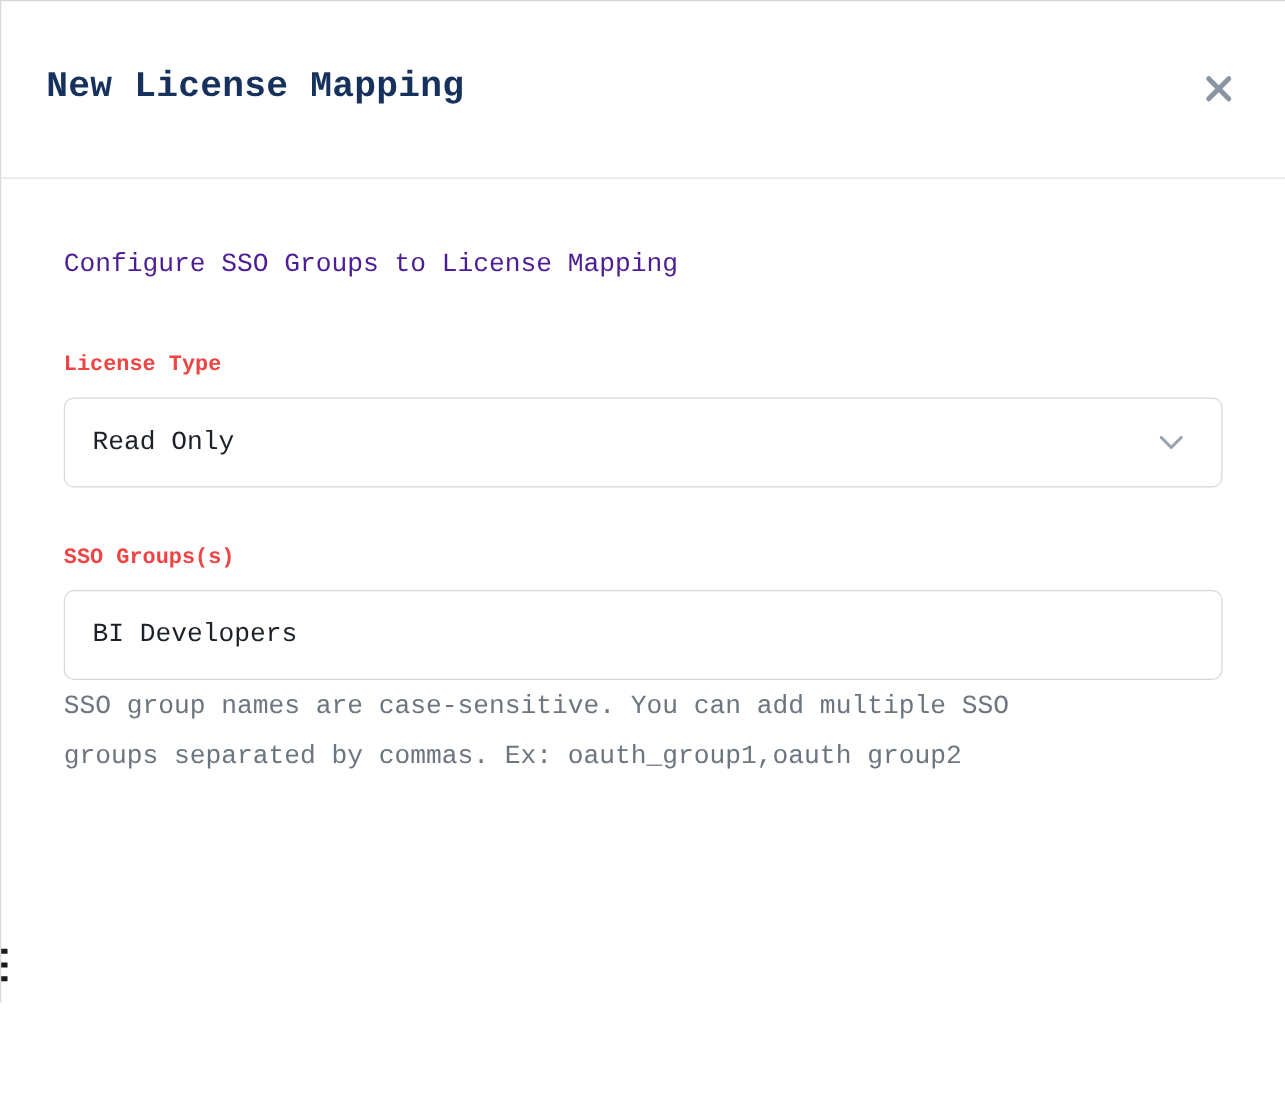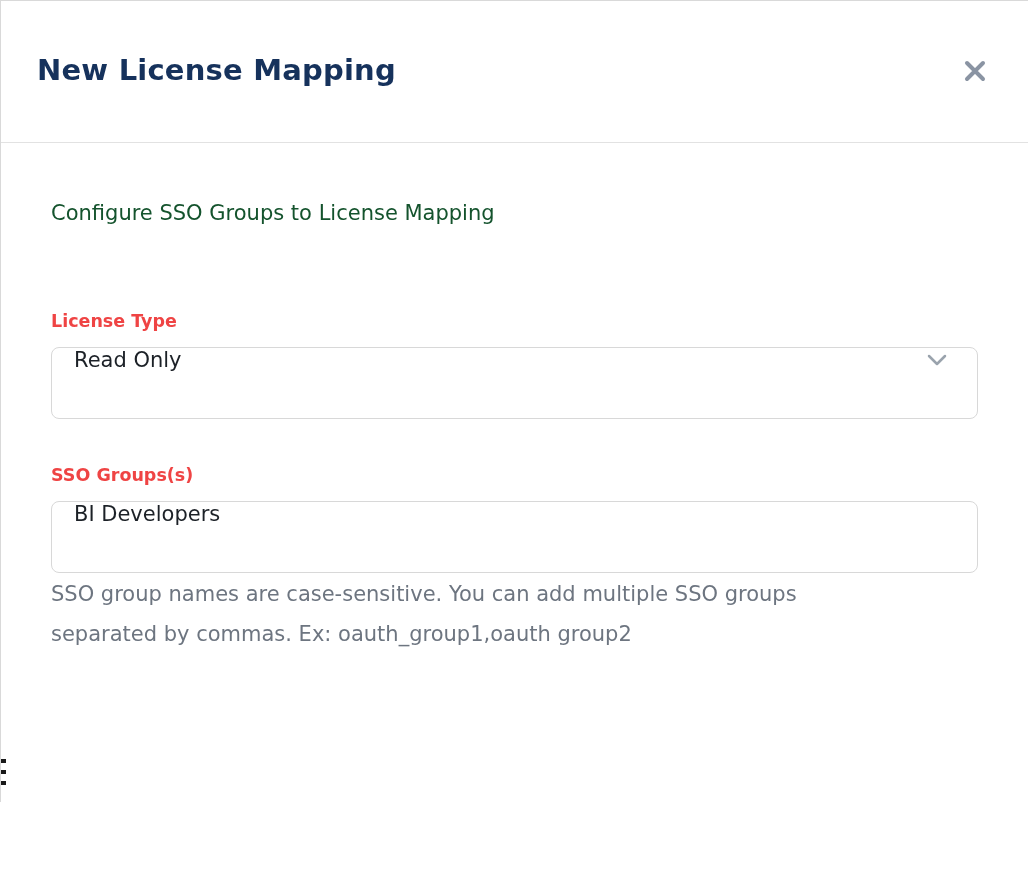--- a/index.html
+++ b/index.html
@@ -10,20 +10,21 @@
     font-family: "DejaVu Sans", "Liberation Sans", sans-serif;
     overflow: hidden;
   }
   .modal {
     position: relative;
     width: 1028px;
     height: 802px;
     background: #ffffff;
     border-top: 1px solid #d9d9d9;
     border-left: 1px solid #d9d9d9;
+    font-family: Liberation Mono, monospace;
   }
   .modal-header {
     position: relative;
     height: 142px;
     border-bottom: 1px solid #e2e2e2;
   }
   .modal-title {
     position: absolute;
     left: 36px;
     top: 52px;
@@ -43,38 +44,38 @@
     align-items: center;
     justify-content: center;
     background: transparent;
     border: none;
   }
   .modal-body {
     padding: 58px 50px 0 50px;
   }
   .subtitle {
     font-size: 21px;
-    color: #14532d;
-    margin-bottom: 86px;
+    color: #4c1d95;
+    margin-bottom: 58px;
   }
   .field-label {
     font-size: 17.5px;
     font-weight: 700;
     color: #ef4444;
     margin-bottom: 16px;
   }
   .select-box, .text-input {
     position: relative;
     width: 927px;
     height: 72px;
     border: 1px solid #d8d8d8;
     border-radius: 8px;
     background: #ffffff;
     display: flex;
-    align-items: flex-start;
+    align-items: center;
     padding: 0 22px;
     font-size: 21px;
     color: #1c2127;
     cursor: pointer;
   }
   .select-box { margin-bottom: 46px; }
   .select-value { flex: 1; }
   .chevron {
     width: 24px;
     height: 24px;

